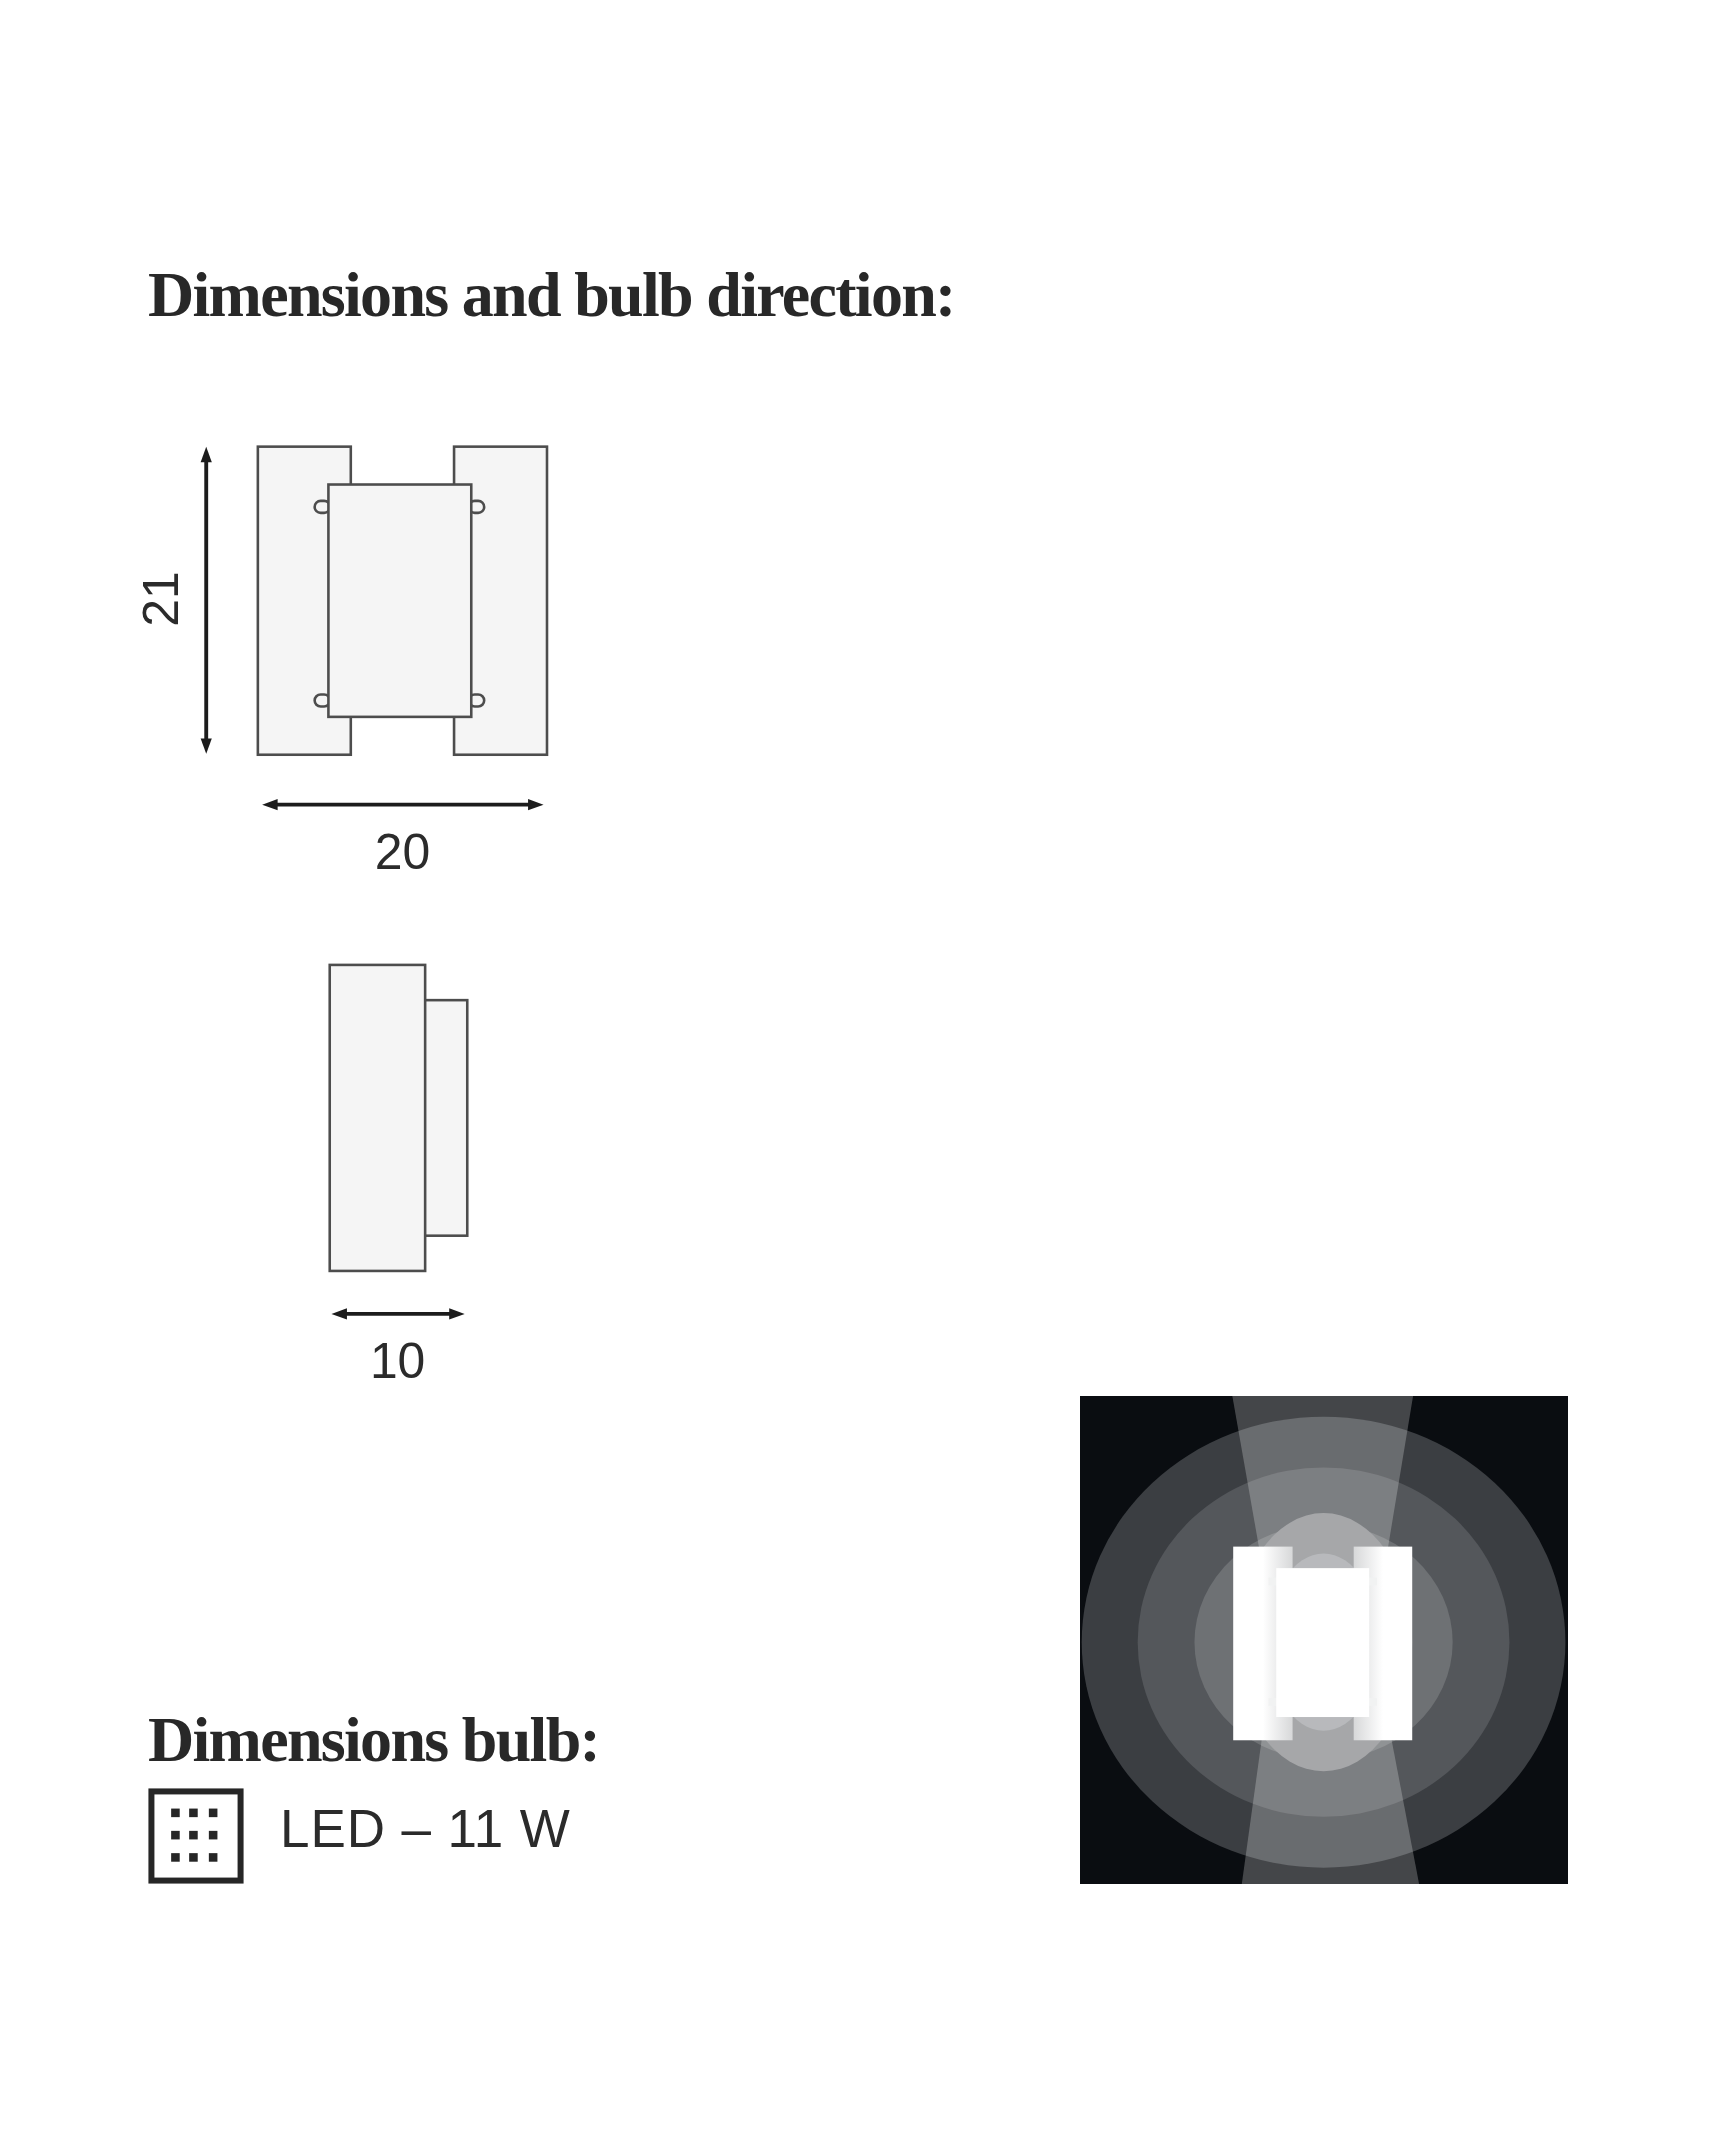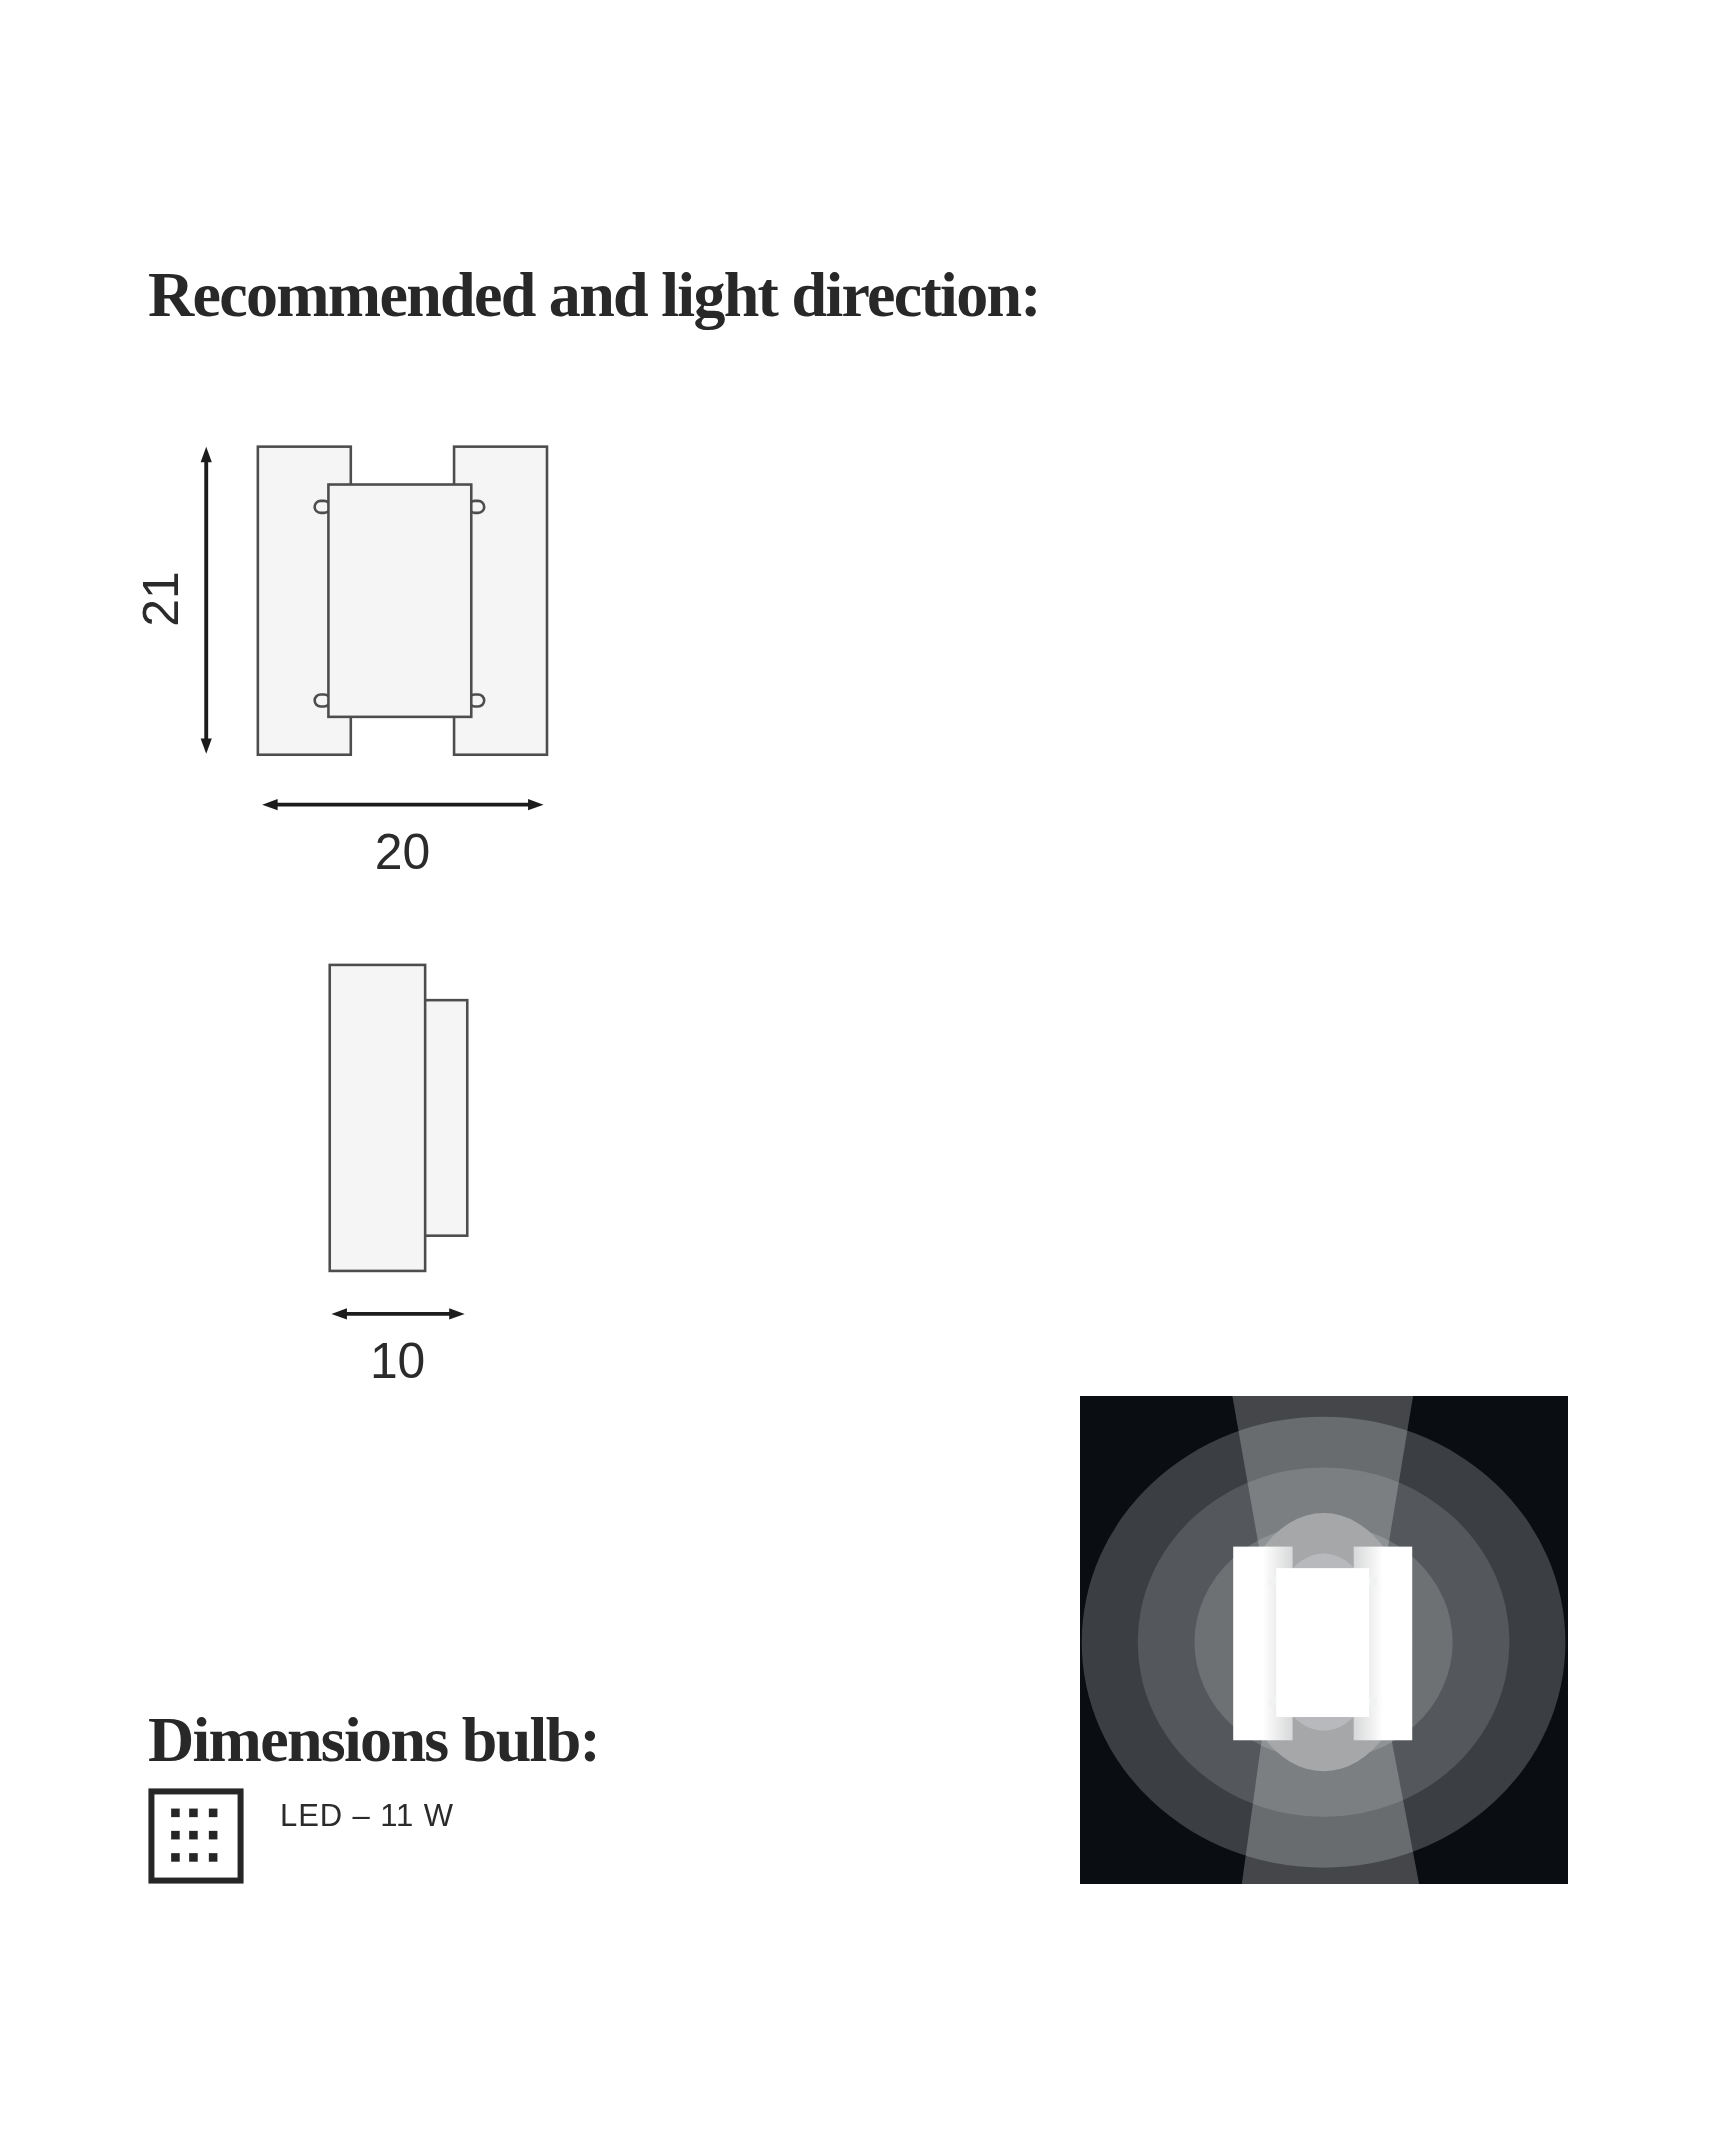--- a/index.html
+++ b/index.html
@@ -26,30 +26,30 @@
     font-family:"Liberation Sans", sans-serif;
     font-size:58px;
     fill:#2b2b2b;
   }
   .draw-stroke { stroke:#4d4d4d; stroke-width:3px; }
   .dim-line { stroke:#1c1c1c; stroke-width:4.5px; fill:none; }
   .dim-head { fill:#1c1c1c; stroke:none; }
   .bulb-label {
     position:absolute;
     left:280px; top:1798px;
-    font-size:31px;
+    font-size:53px;
     color:#2b2b2b;
     letter-spacing:0.9px;
     white-space:nowrap;
   }
 </style>
 </head>
 <body>
 
-<h1 id="heading-dimensions" class="heading">Recommended and light direction:</h1>
+<h1 id="heading-dimensions" class="heading">Dimensions and bulb direction:</h1>
 
 <h2 id="heading-bulb" class="heading">Dimensions bulb:</h2>
 
 <svg class="abs" style="left:77px; top:426px;" width="508" height="469" viewBox="0 0 590 545">
 
   <rect x="210" y="24" width="108" height="358" class="draw-stroke" fill="#f5f5f5"></rect>
   <rect x="438" y="24" width="108" height="358" class="draw-stroke" fill="#f5f5f5"></rect>
 
   <rect x="276" y="87" width="18" height="14" rx="7" class="draw-stroke" fill="#f5f5f5"></rect>
   <rect x="276" y="312" width="18" height="14" rx="7" class="draw-stroke" fill="#f5f5f5"></rect>

